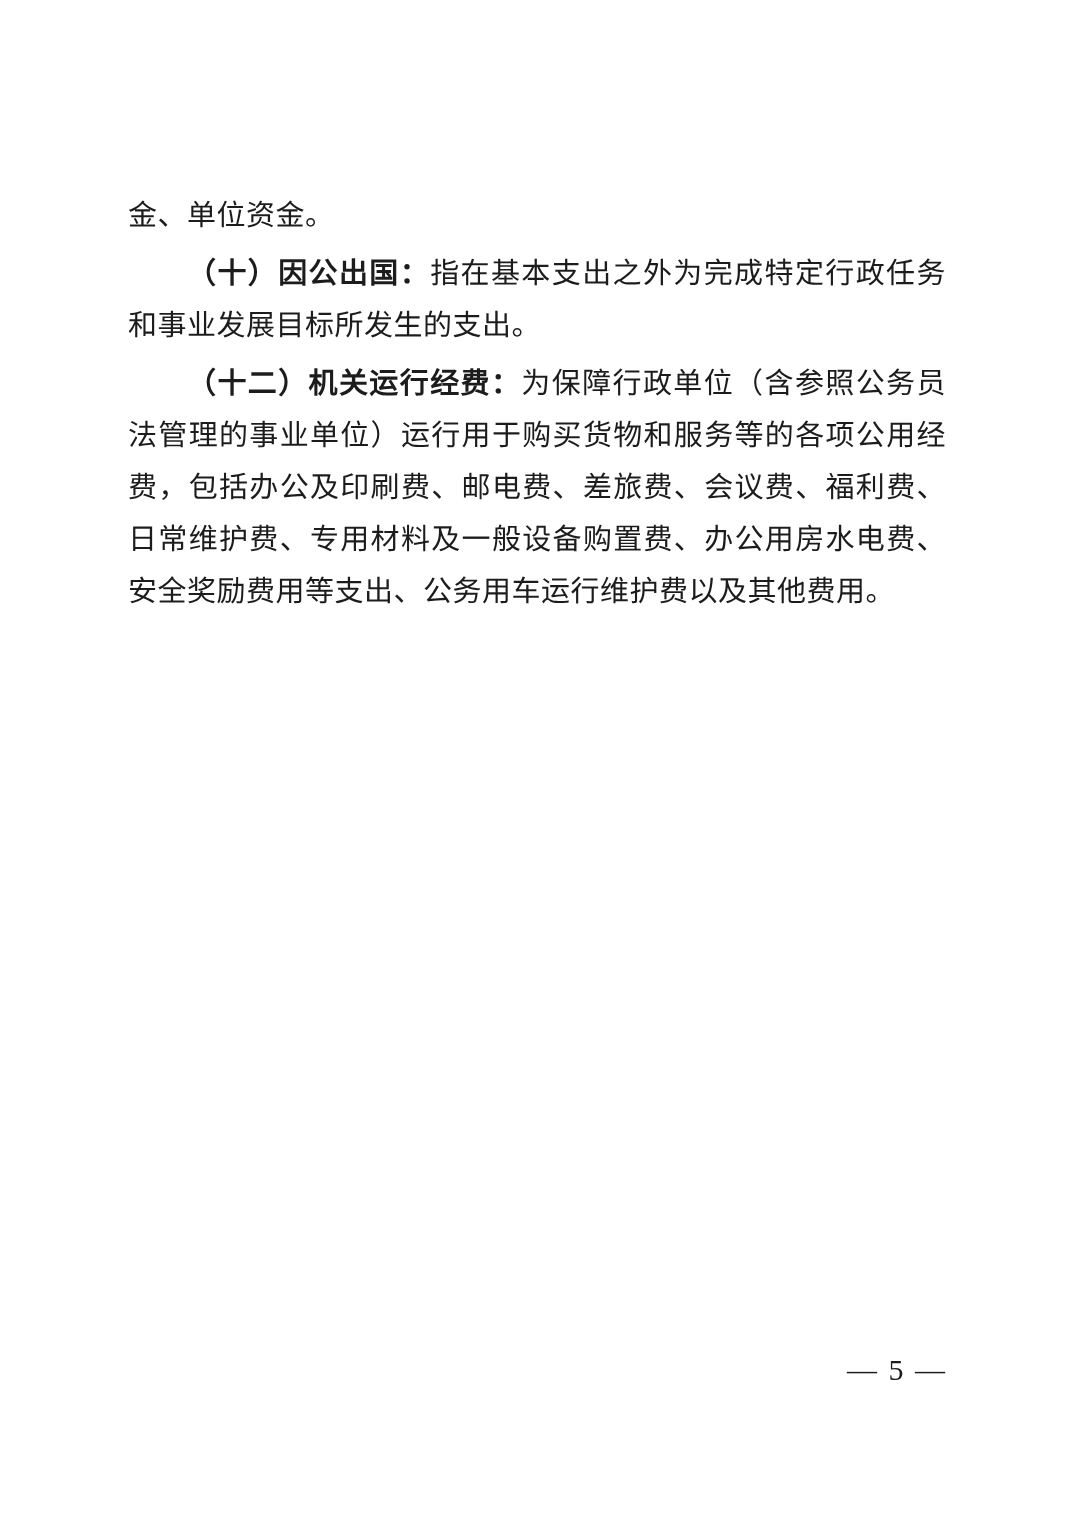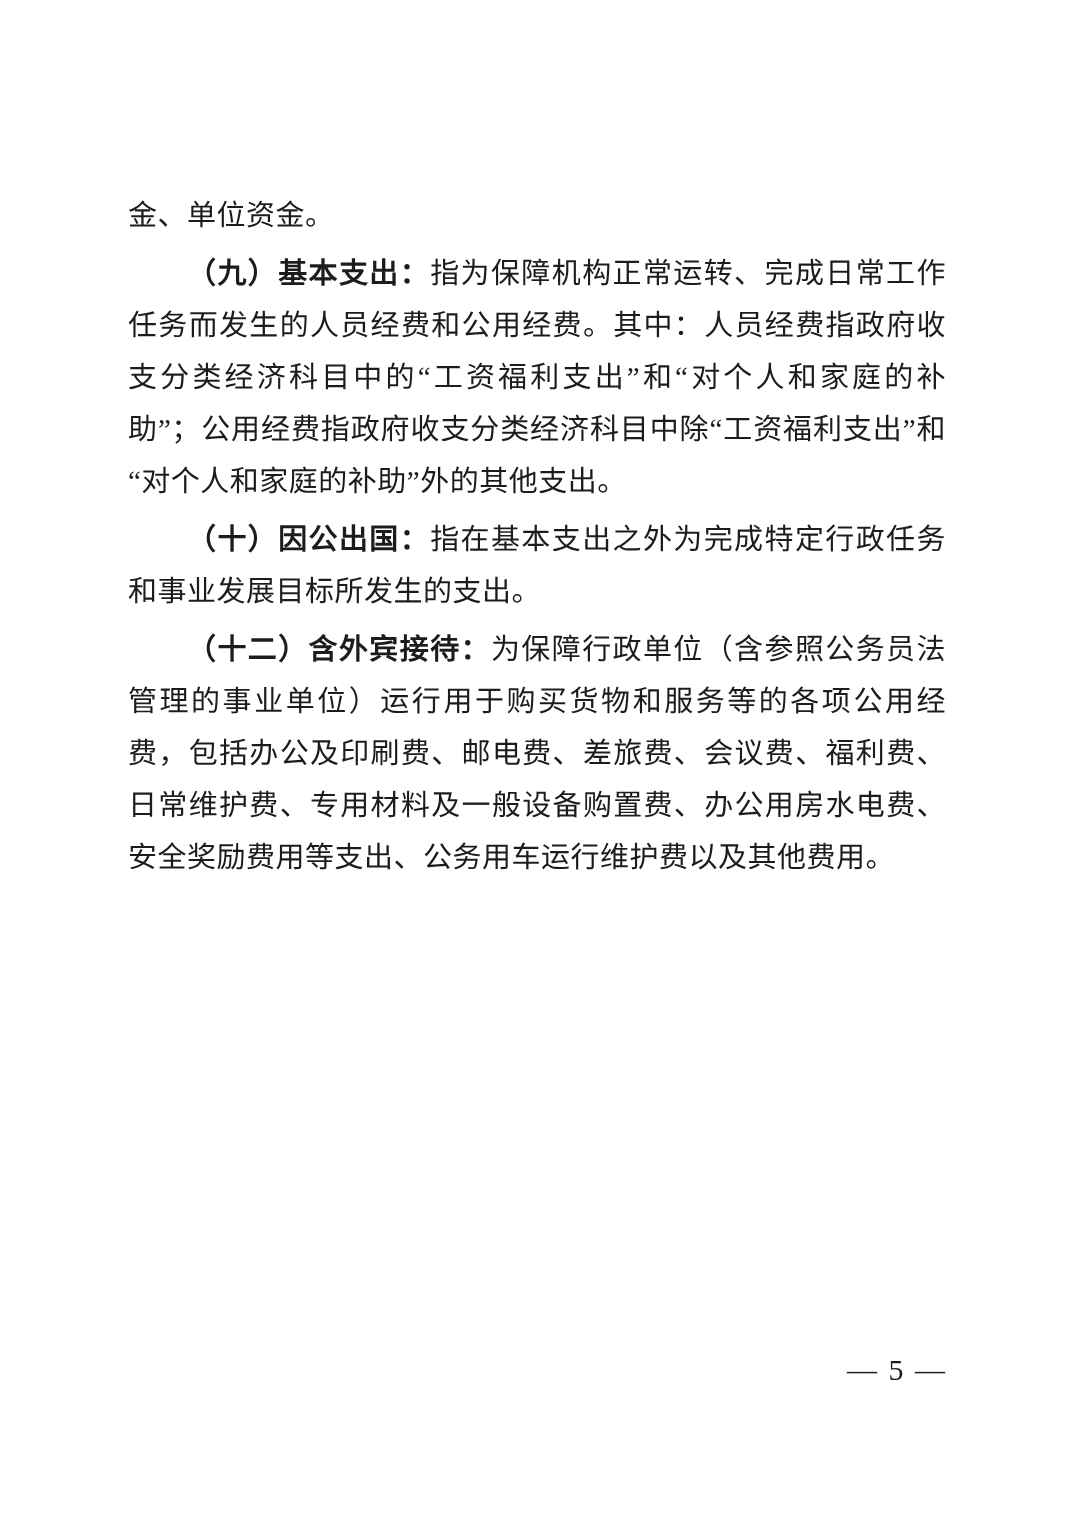--- a/index.html
+++ b/index.html
@@ -52,24 +52,23 @@
 </style>
 </head>
 <body>
 
 <div class="sheet">
 
   <main class="content">
 
     <p class="para"><span class="lead"></span><span>金、单位资金。</span></p>
 
-    <p class="para indent"><span class="lead">（九）基本支出：</span><span>指为保障机构正常运转、完成日常工作任务而发生的人员经费和公用经费。其中：人员经费指政府收支分类经济科目中的“工资福利支出”和“对个人和家庭的补助”；公用经费指政府收支分类经济科目中除“工资福利支出”和“对个人和家庭的补助”外的其他支出。</span></p>
 
     <p class="para indent"><span class="lead">（十）因公出国：</span><span>指在基本支出之外为完成特定行政任务和事业发展目标所发生的支出。</span></p>
 
 
-    <p class="para indent"><span class="lead">（十二）含外宾接待：</span><span>为保障行政单位（含参照公务员法管理的事业单位）运行用于购买货物和服务等的各项公用经费，包括办公及印刷费、邮电费、差旅费、会议费、福利费、日常维护费、专用材料及一般设备购置费、办公用房水电费、安全奖励费用等支出、公务用车运行维护费以及其他费用。</span></p>
+    <p class="para indent"><span class="lead">（十二）机关运行经费：</span><span>为保障行政单位（含参照公务员法管理的事业单位）运行用于购买货物和服务等的各项公用经费，包括办公及印刷费、邮电费、差旅费、会议费、福利费、日常维护费、专用材料及一般设备购置费、办公用房水电费、安全奖励费用等支出、公务用车运行维护费以及其他费用。</span></p>
 
   </main>
 
   <div class="footer">— 5 —</div>
 
 </div>
 
 </body></html>

